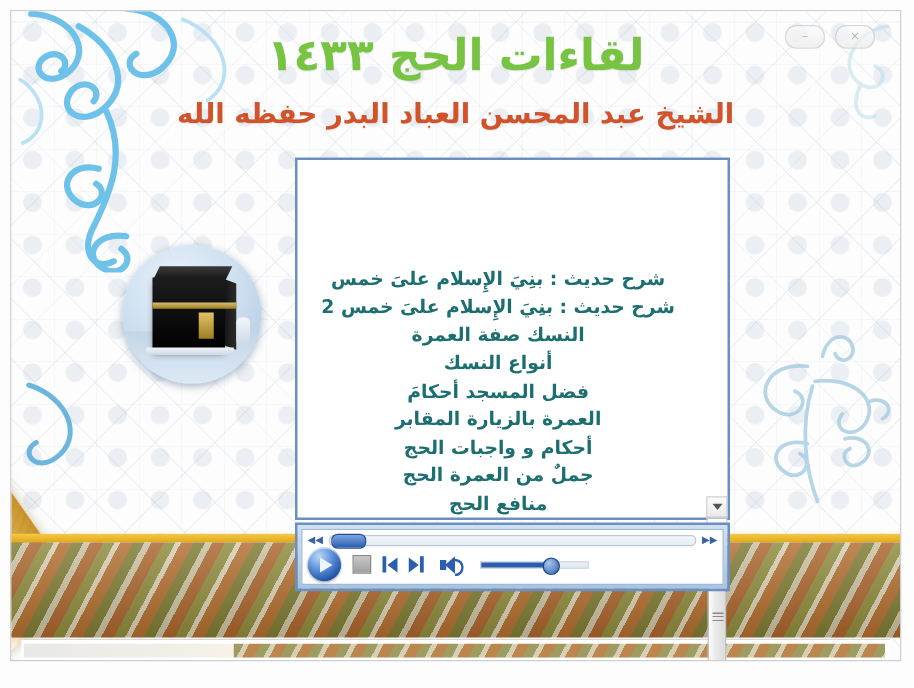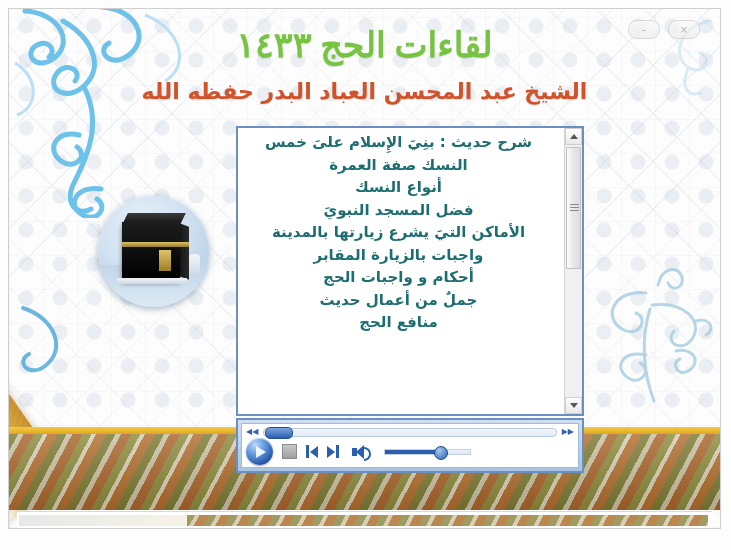--- a/index.html
+++ b/index.html
@@ -104,21 +104,20 @@
     box-shadow:inset 0 1px 0 #fff;
     opacity:.7;cursor:pointer;
   }
   
   .title{
     position:absolute;left:0;right:0;top:16px;text-align:center;
     font-size:35px;font-weight:bold;color:#76c442;
     letter-spacing:1px;direction:rtl;
     text-shadow:0 1px 1px rgba(0,0,0,.12);
     z-index:20;
-    font-family:Liberation Serif, serif;
   }
   .subtitle{
     position:absolute;left:0;right:0;top:70px;text-align:center;
     font-size:22px;font-weight:bold;color:#d2522a;
     direction:rtl;z-index:20;
     text-shadow:0 1px 1px rgba(0,0,0,.10);
   }
   
   .kaaba{
     position:absolute;left:89px;top:187px;width:111px;height:111px;
@@ -161,21 +160,21 @@
     position:absolute;left:91px;top:58px;width:11px;height:22px;border-radius:4px;
     background:linear-gradient(to bottom,#f3f6f9,#ccd9e6);
   }
   
   .list-panel{
     position:absolute;left:227px;top:117px;width:348px;height:290px;
     background:#ffffff;
     border:2px solid #6b8fc0;
     box-sizing:border-box;
     z-index:25;
-    display:flex;flex-direction:row;
+    display:flex;flex-direction:row;align-items:flex-end;
   }
   .list-items{
     flex:1;overflow:hidden;direction:rtl;
     padding:3px 9px 0 4px;
     text-align:center;
   }
   .list-item{
     font-size:15px;font-weight:bold;color:#1d6e70;
     line-height:22.5px;white-space:nowrap;
     text-align:center;direction:rtl;
@@ -372,27 +371,27 @@
       <div class="kaaba-box"></div>
       <div class="kaaba-belt"></div>
       <div class="kaaba-door"></div>
       <div class="kaaba-base"></div>
       <div class="kaaba-pillar"></div>
     </div>
 
     <div class="list-panel">
       <div class="list-items" id="list-items">
           <div class="list-item">شرح حديث : بنِيَ الإِسلام علىَ خمس</div>
+          <div class="list-item">شرح حديث : بنِيَ الإِسلام علىَ خمس 2</div>
           <div class="list-item">النسك صفة العمرة</div>
           <div class="list-item">أنواع النسك</div>
-          <div class="list-item">فضل المسجد النبويَ</div>
-          <div class="list-item">الأماكن التيَ يشرع زيارتها بالمدينة</div>
-          <div class="list-item">واجبات بالزيارة المقابر</div>
+          <div class="list-item">فضل المسجد أحكامَ</div>
+          <div class="list-item">العمرة بالزيارة المقابر</div>
           <div class="list-item">أحكام و واجبات الحج</div>
-          <div class="list-item">جملٌ من أعمال حديث</div>
+          <div class="list-item">جملٌ من العمرة الحج</div>
           <div class="list-item">منافع الحج</div>
         </div>
       <div class="scrollbar">
         <div class="sb-arrow up">
             <i></i>
           </div>
         <div class="sb-thumb">
           <div class="sb-grip"></div>
         </div>
         <div class="sb-arrow down">

